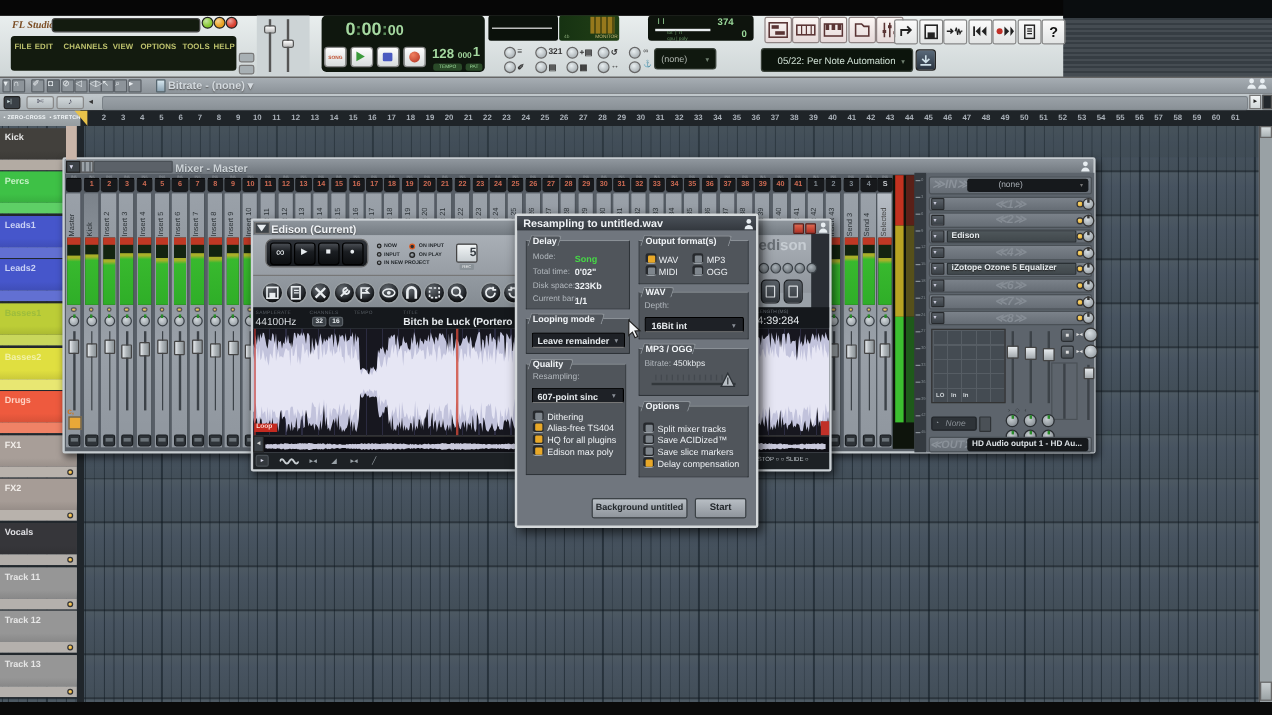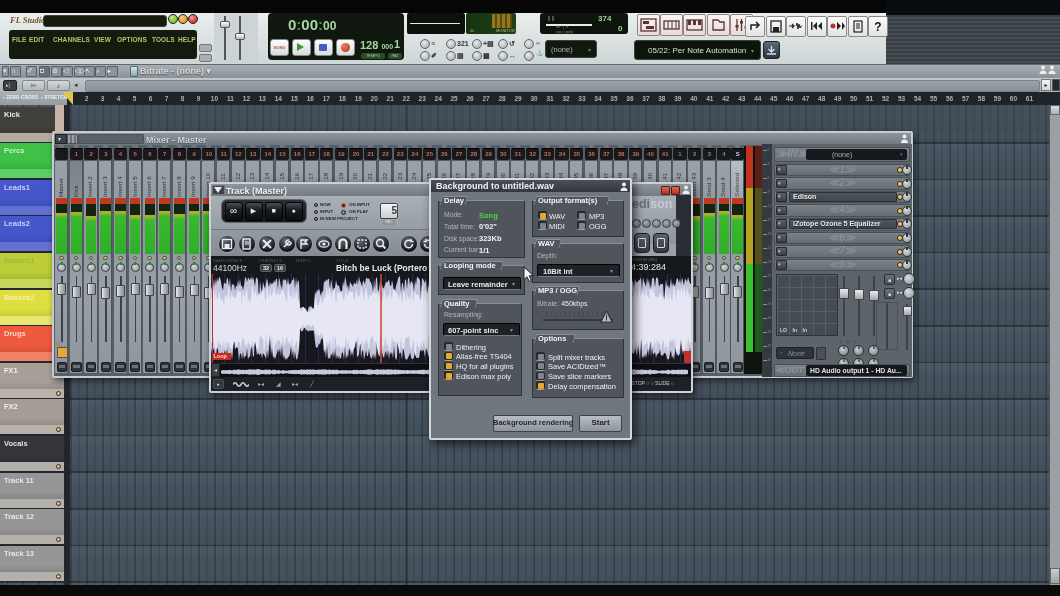--- a/index.html
+++ b/index.html
@@ -1222,21 +1222,21 @@
 <div style="left:806px;top:365px;width:101px;height:10.5px;background:#16191c;border-radius:2px;"></div>
 <div class="t" style="left:810px;top:366.5px;width:98px;height:8px;font-size:6.8px;font-weight:bold;color:#dde2e6;">HD Audio output 1 - HD Au...</div>
 <div style="left:209px;top:182px;width:484px;height:211px;background:#9aa1a8;border:2px solid #ccd1d5;border-radius:2px;box-shadow:2px 3px 8px #0009;"></div>
 <div style="left:211px;top:184px;width:480px;height:12px;background:linear-gradient(#8e959c,#747b82);"></div>
 <div style="left:212px;top:185px;width:13px;height:10px;background:#3c4247;border:1px solid #777;"></div>
 <div style="left:214px;top:187px;">
     <svg width="8" height="6">
       <path d="M0 0 h8 l-4 6 z" fill="#e8ecef"></path>
     </svg>
   </div>
-<div class="t" style="left:226px;top:185.5px;width:110px;height:10px;font-size:9px;font-weight:bold;color:#f2f5f8;text-shadow:0 1px 1px #444;">Track (Master)</div>
+<div class="t" style="left:226px;top:185.5px;width:110px;height:10px;font-size:9px;font-weight:bold;color:#f2f5f8;text-shadow:0 1px 1px #444;">Edison (Current)</div>
 <div style="left:661px;top:185.5px;width:9px;height:9px;background:linear-gradient(#e06850,#b03024);border:1px solid #5a1a14;border-radius:1px;"></div>
 <div style="left:671px;top:185.5px;width:9px;height:9px;background:linear-gradient(#e06850,#b03024);border:1px solid #5a1a14;border-radius:1px;"></div>
 <div style="left:682px;top:185px;">
     <svg width="8" height="10" viewBox="0 0 8 10">
       <circle cx="4" cy="2.5" r="2" fill="#e8eef2"></circle>
       <path d="M0.5 9 a3.5 3.5 0 0 1 7 0 z" fill="#e8eef2"></path>
     </svg>
   </div>
 <div style="left:211px;top:196px;width:480px;height:48px;background:linear-gradient(#a9afb6,#8f959c);"></div>
 <div style="left:221px;top:199px;width:86px;height:24px;background:linear-gradient(#2e3238,#15181c);border-radius:6px;border:1px solid #666;"></div>
@@ -1381,21 +1381,21 @@
       <path d="M0 3.5 q2 -3.5 4 0 t4 0 t4 0 t4 0" stroke="#c8ced2" fill="none" stroke-width="1.6"></path>
     </svg>
   </div>
 <div class="t" style="left:258px;top:380px;width:14px;height:8px;font-size:6px;color:#9aa2a8;">▸◂</div>
 <div class="t" style="left:276px;top:380px;width:14px;height:8px;font-size:6px;color:#9aa2a8;">◢</div>
 <div class="t" style="left:292px;top:380px;width:14px;height:8px;font-size:6px;color:#9aa2a8;">▸◂</div>
 <div class="t" style="left:310px;top:380px;width:14px;height:8px;font-size:6px;color:#9aa2a8;">╱</div>
 <div class="t" style="left:627px;top:379.5px;width:60px;height:8px;font-size:5px;color:#c8ced2;">○ STOP ○ ○ SLIDE ○</div>
 <div style="left:429px;top:178px;width:203px;height:262px;background:#70767e;border:2px solid #d4d8da;border-radius:2px;box-shadow:3px 4px 10px #000a;"></div>
 <div style="left:431px;top:180px;width:199px;height:12px;background:linear-gradient(#4a5058,#33383e);"></div>
-<div class="t" style="left:436px;top:181px;width:150px;height:10px;font-size:9px;font-weight:bold;color:#eef1f4;">Background to untitled.wav</div>
+<div class="t" style="left:436px;top:181px;width:150px;height:10px;font-size:9px;font-weight:bold;color:#eef1f4;">Resampling to untitled.wav</div>
 <div style="left:620px;top:182px;">
     <svg width="8" height="10" viewBox="0 0 8 10">
       <circle cx="4" cy="2.5" r="2" fill="#e8eef2"></circle>
       <path d="M0.5 9 a3.5 3.5 0 0 1 7 0 z" fill="#e8eef2"></path>
     </svg>
   </div>
 <div style="left:438px;top:200px;width:87px;height:58px;background:#50555b;border:1px solid #2e3338;border-top:1px solid #8a9096;border-radius:1px;"></div>
 <div style="left:441px;top:195.5px;width:26px;height:9px;background:#50555b;border:1px solid #8a9096;border-bottom:none;transform:skewX(-18deg);border-radius:1px 3px 0 0;"></div>
 <div class="t" style="left:444px;top:195.5px;width:26px;height:9px;font-size:7.5px;font-weight:bold;color:#f2f5f8;line-height:9px;">Delay</div>
 <div class="t" style="left:444px;top:211.0px;width:45px;height:9px;font-size:6.8px;color:#b2b8be;">Mode:</div>
@@ -1491,20 +1491,20 @@
 <div style="left:536px;top:361.8px;width:9px;height:9px;background:#26292d;border-radius:2px;border-bottom:1px solid #9aa0a6;"></div>
 <div style="left:537.5px;top:363.3px;width:6px;height:6px;background:#7e858c;border-radius:1px;"></div>
 <div class="t" style="left:548px;top:362.3px;width:74px;height:9px;font-size:7.5px;color:#eef1f4;">Save ACIDized™</div>
 <div style="left:536px;top:371.6px;width:9px;height:9px;background:#26292d;border-radius:2px;border-bottom:1px solid #9aa0a6;"></div>
 <div style="left:537.5px;top:373.1px;width:6px;height:6px;background:#7e858c;border-radius:1px;"></div>
 <div class="t" style="left:548px;top:372.1px;width:74px;height:9px;font-size:7.5px;color:#eef1f4;">Save slice markers</div>
 <div style="left:536px;top:381.4px;width:9px;height:9px;background:#26292d;border-radius:2px;border-bottom:1px solid #9aa0a6;"></div>
 <div style="left:537.5px;top:382.9px;width:6px;height:6px;background:#e8a828;border-radius:1px;"></div>
 <div class="t" style="left:548px;top:381.9px;width:74px;height:9px;font-size:7.5px;color:#eef1f4;">Delay compensation</div>
 <div style="left:493px;top:415px;width:80px;height:17px;background:linear-gradient(#b8bec4,#8f959c);border:1px solid #3c4246;border-radius:2px;"></div>
-<div style="left:493px;top:418px;width:80px;height:11px;font-size:7.5px;font-weight:bold;color:#23282c;text-align:center;white-space:nowrap;">Background rendering</div>
+<div style="left:493px;top:418px;width:80px;height:11px;font-size:7.5px;font-weight:bold;color:#23282c;text-align:center;white-space:nowrap;">Background untitled</div>
 <div style="left:579px;top:415px;width:43px;height:17px;background:linear-gradient(#b8bec4,#8f959c);border:1px solid #3c4246;border-radius:2px;"></div>
 <div style="left:579px;top:418px;width:43px;height:11px;font-size:8px;font-weight:bold;color:#23282c;text-align:center;">Start</div>
 <div style="left:523px;top:266px;z-index:50;">
     <svg width="12" height="17">
       <path d="M1 1 L1 13.5 L4 10.8 L6.2 15.5 L8.4 14.4 L6.2 9.8 L10.3 9.6 Z" fill="#f4f6f8" stroke="#222" stroke-width="1"></path>
     </svg>
   </div>
 <div style="left:0px;top:585px;width:1060px;height:11px;background:#0a0a0a;"></div>
 </body></html>

